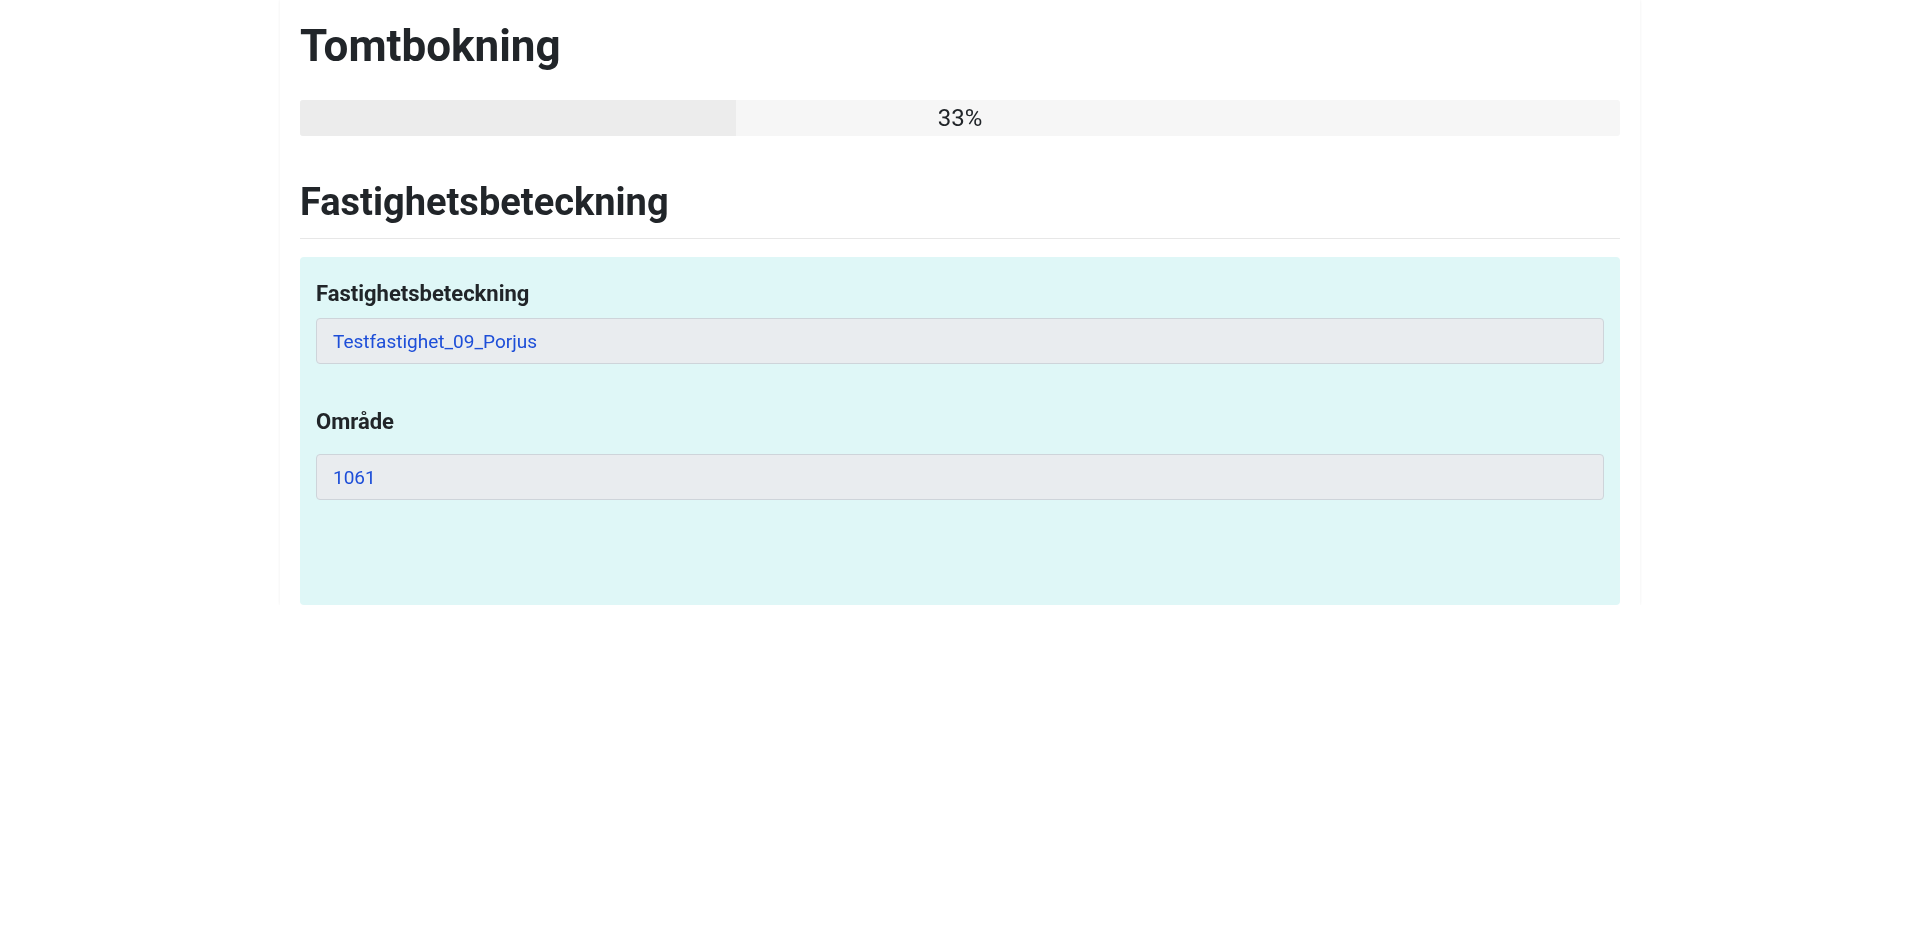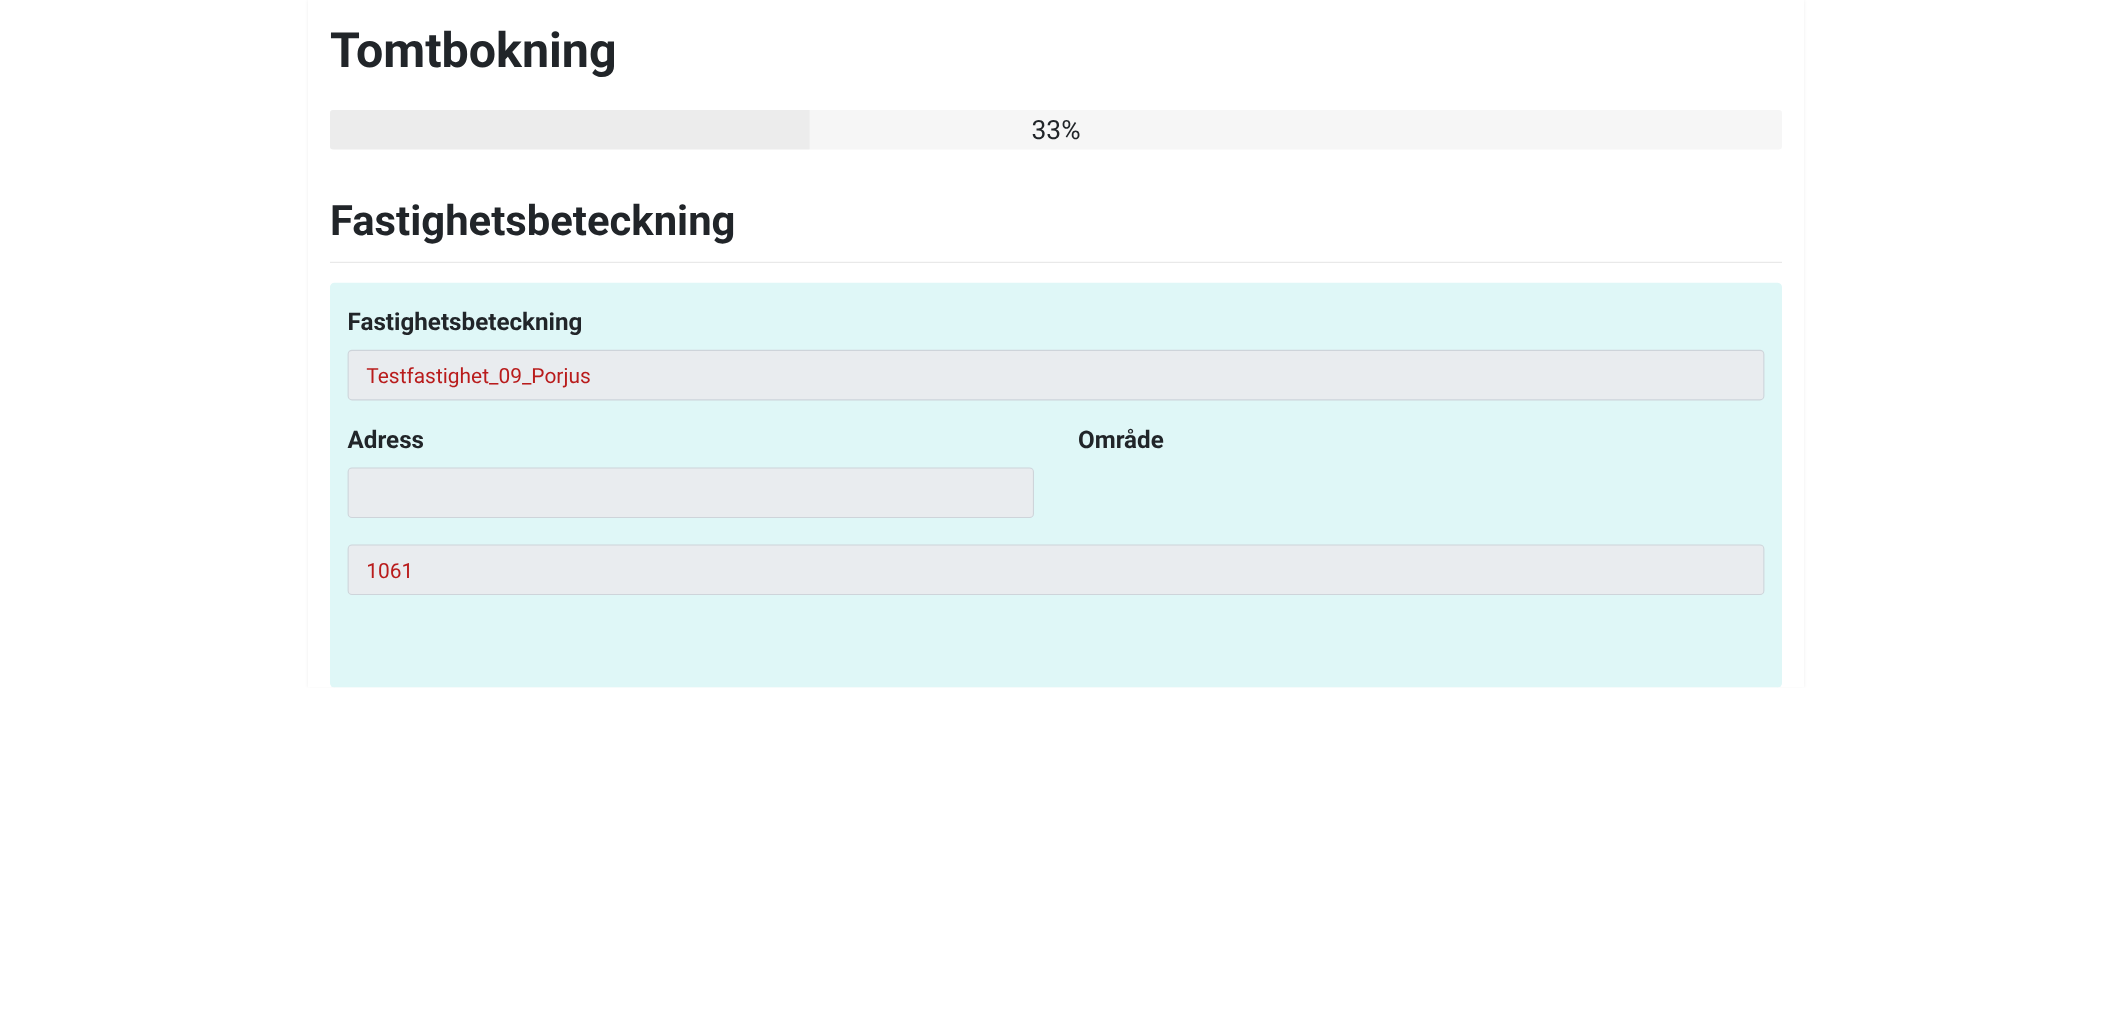--- a/index.html
+++ b/index.html
@@ -90,22 +90,22 @@
       display: block;
     }
     .field-input {
       width: 100%;
       height: 46px;
       background: #e9ecef;
       border: 1px solid #ced4da;
       border-radius: 4px;
       padding: 0 16px;
       font-size: 19px;
-      color: #b91c1c;
-      margin-bottom: 16px;
+      color: #1d4ed8;
+      margin-bottom: 37px;
       font-family: inherit;
     }
     .field-input:read-only {
       background: #e9ecef;
       cursor: default;
     }
     .help-text {
       font-size: 19px;
       line-height: 1.6;
       color: #212529;
@@ -132,24 +132,20 @@
 
         <div class="form-row">
           <div class="form-col">
             <label class="field-label">Fastighetsbeteckning</label>
             <input class="field-input" type="text" readonly="" value="Testfastighet_09_Porjus" style="">
           </div>
         </div>
 
         <div class="form-row">
           <div class="form-col">
-            <label class="field-label">Adress</label>
-            <input class="field-input" type="text" readonly="" value="" style="">
-          </div>
-          <div class="form-col">
             <label class="field-label">Område</label>
           </div>
         </div>
 
         <div class="form-row">
           <div class="form-col">
             <input class="field-input" type="text" readonly="" value="1061" style="">
           </div>
         </div>
 

